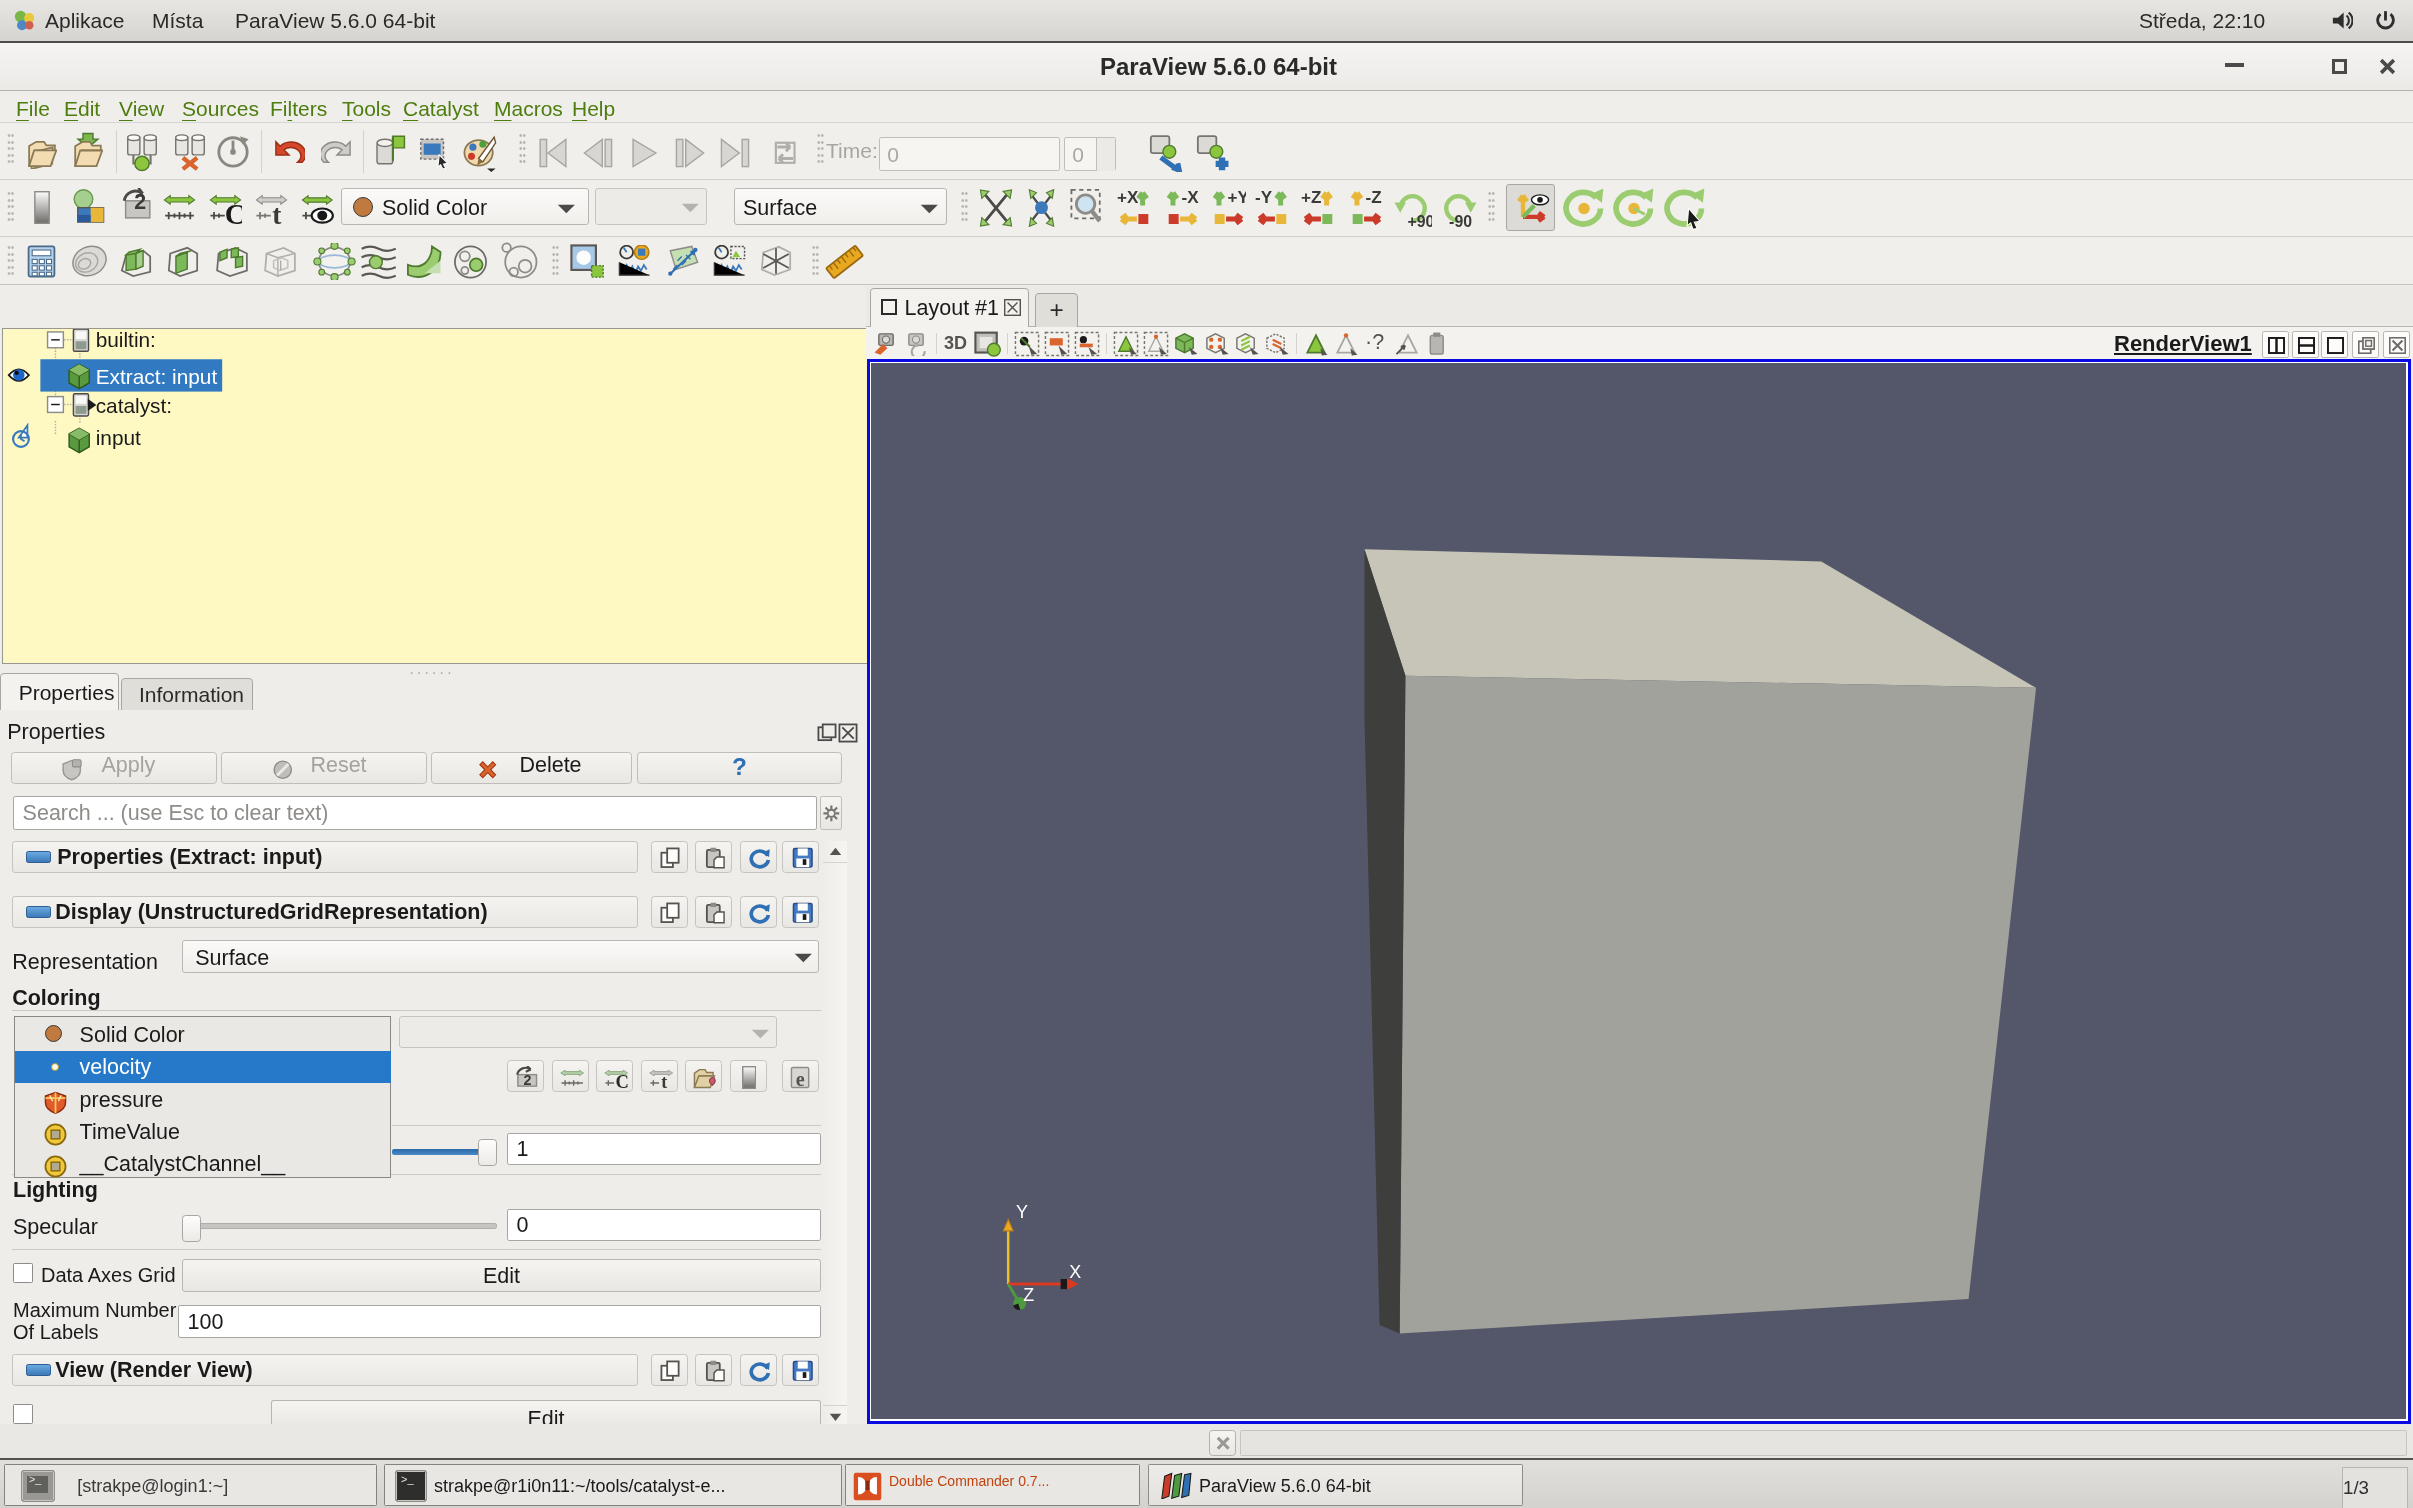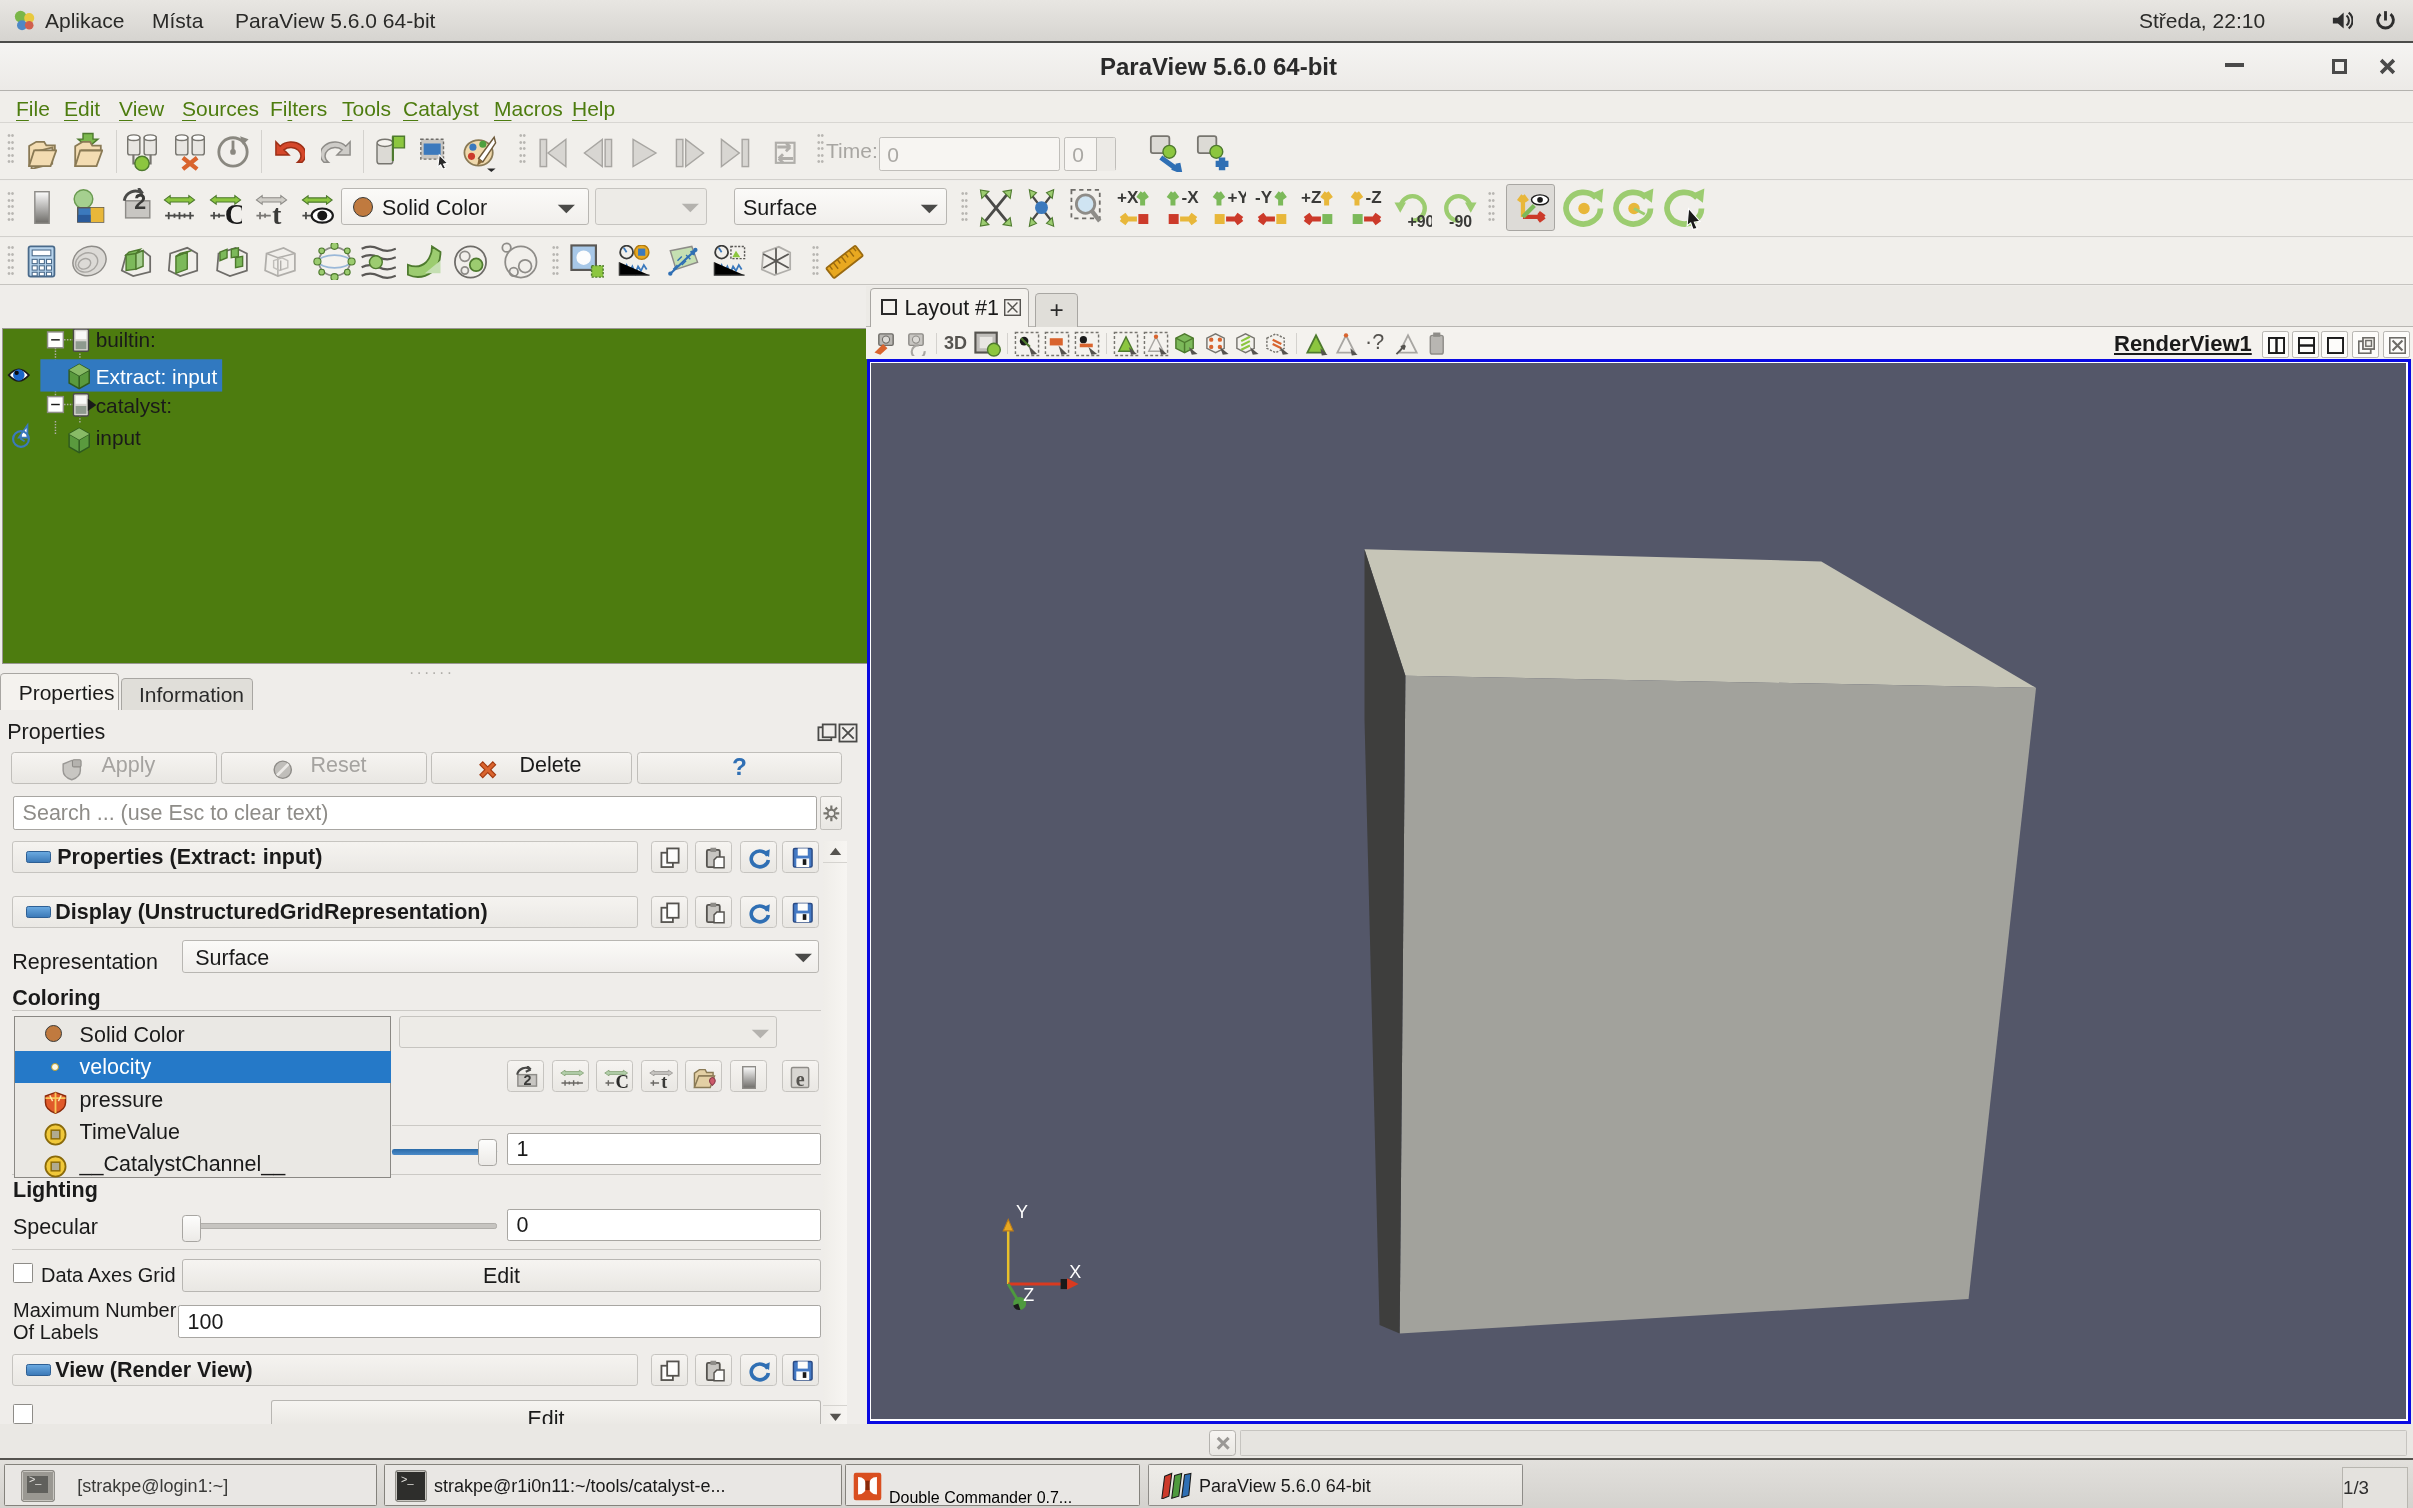--- a/index.html
+++ b/index.html
@@ -40,21 +40,21 @@
 .ticon { position:absolute; }
 .tsep { position:absolute; width:1.4px; background:#d4d2ce; }
 .tdots { position:absolute; width:7.2px; color:#b8b6b2; font-size:10px; line-height:6.5px; letter-spacing:0; }
 
 #pipetitle {
   position:absolute; left:0; top:286px; width:858px; height:41px;
   font-size:21.5px; color:#222; background:#efedea;
 }
 #tree {
   position:absolute; left:2.2px; top:328px; width:993px; height:336px;
-  background:#4d7c0f; border:0.7px solid #999792;
+  background:#fef9c3; border:0.7px solid #999792;
   font-size:21.5px;
 }
 #tabs { position:absolute; left:0; top:664px; width:858px; height:55px; background:#efedea; font-size:21.5px; }
 #proptitle { position:absolute; left:0; top:719px; width:858px; height:32px; font-size:21.5px; }
 #propbtns { position:absolute; left:0; top:751px; width:858px; height:36px; }
 .pbtn {
   position:absolute; top:1.4px; height:32px; border:0.7px solid #c0beba; border-radius:3.6px;
   background:linear-gradient(#f6f4f1,#e9e7e3);
   font-size:21.5px; text-align:center; color:#a5a3a0;
 }
@@ -983,21 +983,21 @@
       </div>
       <span class="abs" style="left:49px;top:10.8px;color:#1a1a1a;font-size:18px">strakpe@r1i0n11:~/tools/catalyst-e...</span>
     </div>
     <div class="task" style="left:845px;width:295px">
       <svg class="abs" style="left:7.2px;top:6.5px" width="29" height="29" viewBox="0 0 40 40">
         <rect x="1" y="1" width="38" height="38" rx="3" fill="#d94f20"></rect>
         <path d="M7 7 Q18 7 18 19 Q18 31 7 31 Z" fill="#fff"></path>
         <path d="M33 7 Q22 7 22 19 Q22 31 33 31 Z" fill="#fff"></path>
         <rect x="17" y="12" width="6" height="13" fill="#8a2a0a"></rect>
       </svg>
-      <span class="abs" style="left:43px;top:24px;color:#000000;font-size:16px">Double Commander 0.7...</span>
+      <span class="abs" style="left:43px;top:8px;color:#c2410c;font-size:14px">Double Commander 0.7...</span>
     </div>
     <div class="task" style="left:1148px;width:375px;background:linear-gradient(#eeece8,#e4e2de);border-color:#8e8c88">
       <svg class="abs" style="left:10.8px;top:7.2px" width="32" height="27" viewBox="0 0 44 38">
         <path d="M6 6 L16 2 L12 34 L2 38 Z" fill="#cc3a2a" stroke="#1a1a1a" stroke-width="1.5"></path>
         <path d="M20 5 L30 2 L26 34 L16 37 Z" fill="#4e9a3e" stroke="#1a1a1a" stroke-width="1.5"></path>
         <path d="M34 4 L43 2 L40 33 L30 36 Z" fill="#2f6fb4" stroke="#1a1a1a" stroke-width="1.5"></path>
       </svg>
       <span class="abs" style="left:50px;top:10.8px;color:#1a1a1a;font-size:18px">ParaView 5.6.0 64-bit</span>
     </div>
     <div class="abs" style="left:2342px;top:7.2px;width:66px;height:56px;background:#e4e2de;border:0.7px solid #b8b6b0;line-height:39px;color:#2e2e2e;font-size:18.7px">1/3</div>

